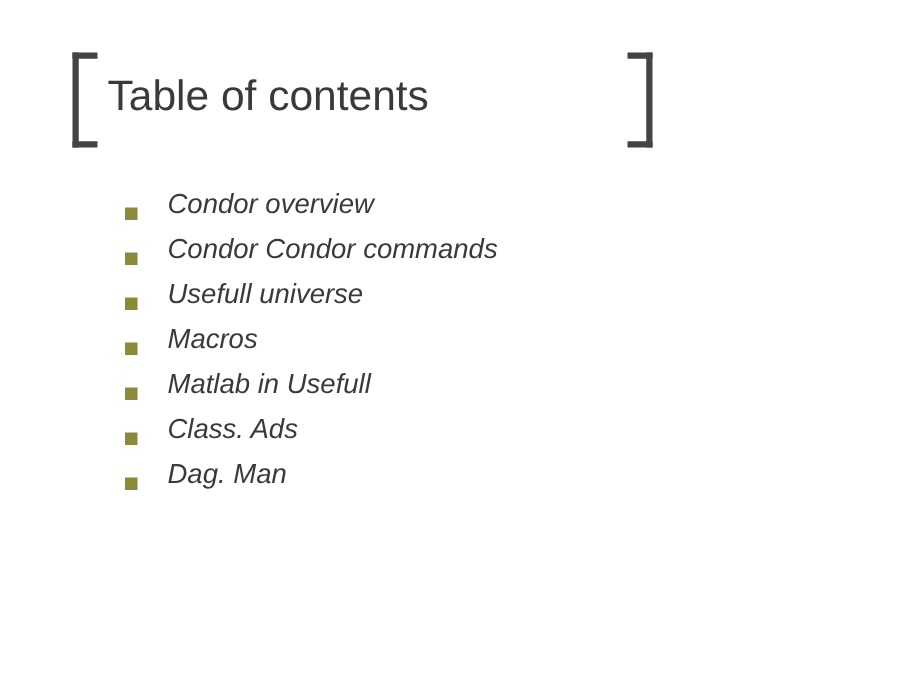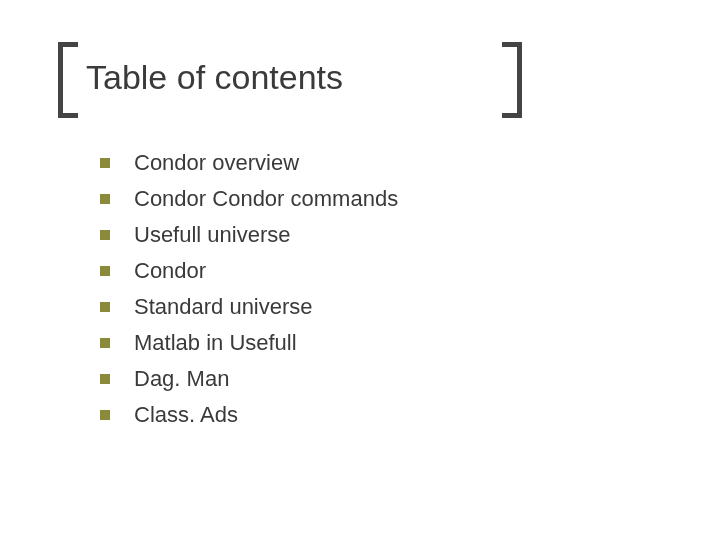--- a/index.html
+++ b/index.html
@@ -44,22 +44,23 @@
     color: #3a3a3a;
   }
   .content {
     position: absolute;
     top: 150px;
     left: 100px;
     right: 80px;
   }
   .item {
     display: flex;
-    align-items: center;
+    align-items: flex-end;
     margin-bottom: 10px;
+    font-style: italic;
   }
   .bullet {
     width: 10px;
     height: 10px;
     background: #8a8a3a;
     margin-right: 24px;
     flex-shrink: 0;
   }
   .item-text {
     font-size: 22px;
@@ -84,33 +85,29 @@
     <div class="item">
       <div class="bullet"></div>
       <div class="item-text">Condor Condor commands</div>
     </div>
     <div class="item">
       <div class="bullet"></div>
       <div class="item-text">Usefull universe</div>
     </div>
     <div class="item">
       <div class="bullet"></div>
-      <div class="item-text">Condor</div>
-    </div>
-    <div class="item">
-      <div class="bullet"></div>
-      <div class="item-text">Standard universe</div>
+      <div class="item-text">Macros</div>
     </div>
     <div class="item">
       <div class="bullet"></div>
       <div class="item-text">Matlab in Usefull</div>
     </div>
     <div class="item">
       <div class="bullet"></div>
-      <div class="item-text">Dag. Man</div>
+      <div class="item-text">Class. Ads</div>
     </div>
     <div class="item">
       <div class="bullet"></div>
-      <div class="item-text">Class. Ads</div>
+      <div class="item-text">Dag. Man</div>
     </div>
   </div>
 
 </div>
 
 </body></html>

